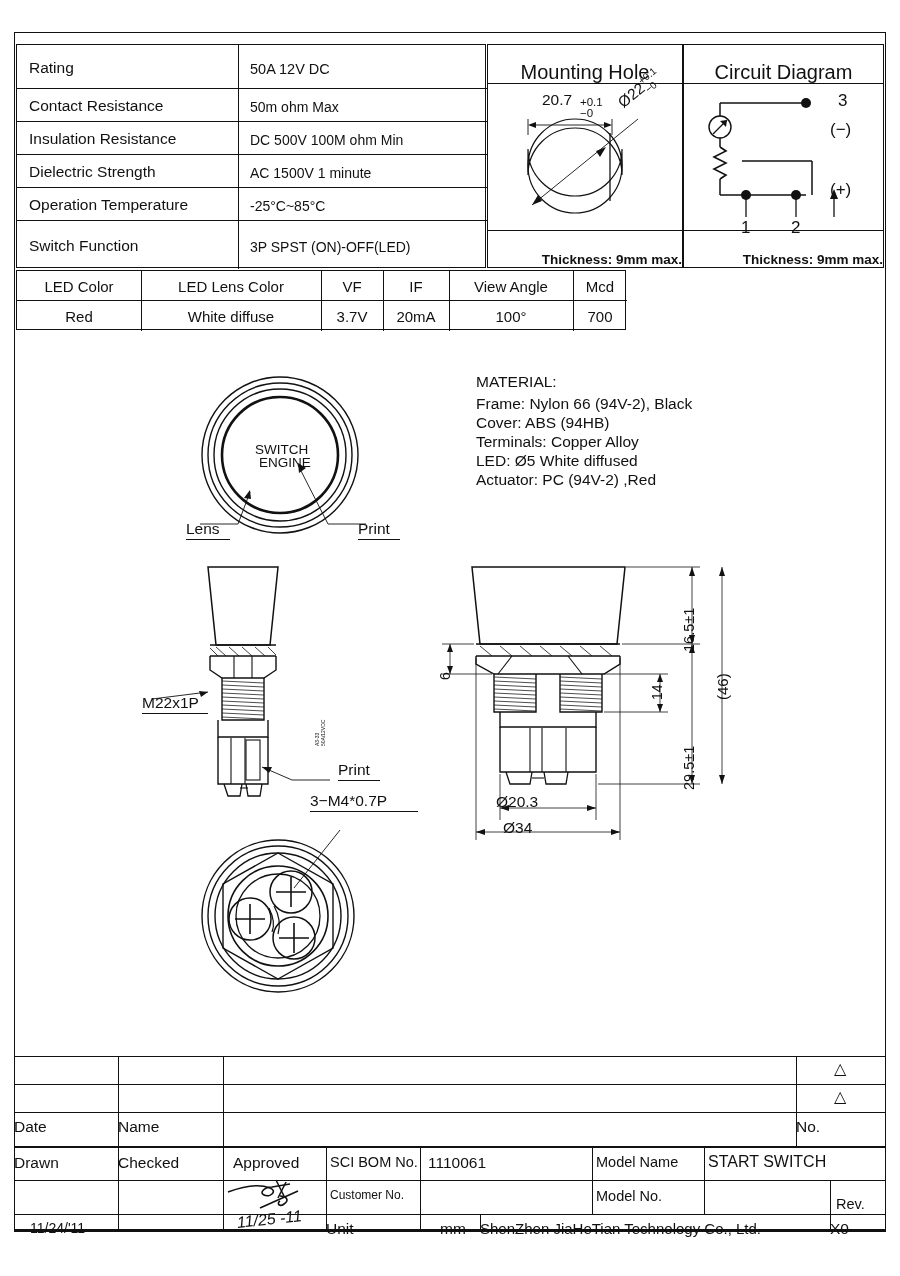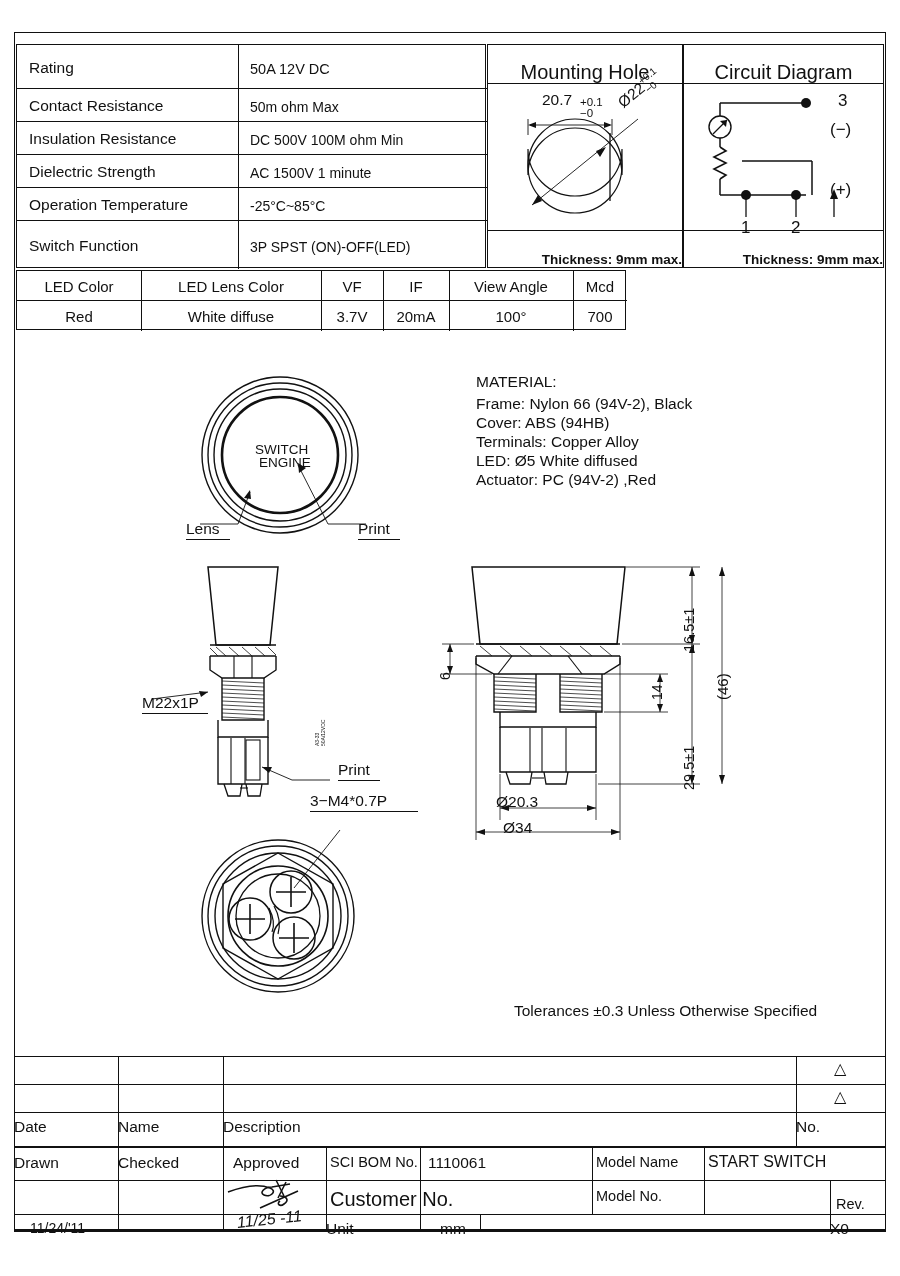--- a/index.html
+++ b/index.html
@@ -391,21 +391,20 @@
 
     <path class="stroke" stroke-width="1.2" d="M 79,80 Q 86,94 82,104"></path>
     <path class="stroke" stroke-width="1.2" d="M 84,78 Q 92,92 88,106"></path>
 
     <path class="stroke" stroke-width="0.9" d="M 104,60 L 150,2"></path>
   </svg>
 
   <div class="txt t15" style="left:310px;top:793px">3−M4*0.7P</div>
   <div class="hl-thin" style="left:310px;top:811px;width:108px"></div>
 
-  <div class="txt t15" style="left:514px;top:1003px">Tolerances ±0.3 Unless Otherwise Specified</div>
 
   <div class="tb">
 
     <div class="hl" style="left:0;top:0;width:872px"></div>
     <div class="hl" style="left:0;top:28px;width:872px"></div>
     <div class="hl" style="left:0;top:56px;width:872px"></div>
     <div class="hl" style="left:0;top:90px;width:872px;height:1.8px"></div>
     <div class="hl" style="left:0;top:124px;width:872px"></div>
     <div class="hl" style="left:0;top:158px;width:872px"></div>
     <div class="hl" style="left:0;top:174px;width:872px;height:1.6px"></div>
@@ -426,45 +425,45 @@
     <div class="vl" style="left:690px;top:124px;height:34px"></div>
     <div class="vl" style="left:816px;top:124px;height:50px"></div>
     <div class="vl" style="left:406px;top:158px;height:16px"></div>
     <div class="vl" style="left:466px;top:158px;height:16px"></div>
 
     <div class="txt t16" style="left:820px;top:5px">△</div>
     <div class="txt t16" style="left:820px;top:33px">△</div>
 
     <div class="tb-center" style="left:0;top:62px;width:104px">Date</div>
     <div class="tb-center" style="left:104px;top:62px;width:105px">Name</div>
-    <div class="tb-center" style="left:209px;top:62px;width:573px">Description</div>
     <div class="tb-center" style="left:782px;top:62px;width:89px">No.</div>
 
     <div class="tb-center" style="left:0;top:98px;width:104px">Drawn</div>
     <div class="tb-center" style="left:104px;top:98px;width:105px">Checked</div>
     <div class="tb-center" style="left:219px;top:98px;width:103px">Approved</div>
     <div class="tb-cell" style="left:316px;top:98px;font-size:14.5px">SCI BOM No.</div>
     <div class="tb-cell" style="left:414px;top:98px">1110061</div>
     <div class="tb-cell" style="left:582px;top:98px;font-size:14.5px">Model Name</div>
     <div class="tb-cell" style="left:694px;top:97px;font-size:16px">START SWITCH</div>
 
-    <div class="tb-cell" style="left:316px;top:132px;font-size:20px">Customer No.</div>
+    <div class="tb-cell" style="left:316px;top:132px;font-size:12px">Customer No.</div>
     <div class="tb-cell" style="left:414px;top:132px"></div>
     <div class="tb-cell" style="left:582px;top:132px;font-size:14.5px">Model No.</div>
     <div class="tb-cell" style="left:694px;top:132px"></div>
     <div class="tb-cell" style="left:822px;top:140px;font-size:14.5px">Rev.</div>
 
     <svg width="100" height="40" viewBox="0 0 100 40" style="position:absolute;left:212px;top:122px">
       <path class="stroke" stroke-width="1.6" d="M 2,14 C 18,8 34,6 44,10 C 52,13 44,20 38,17 C 33,15 38,9 46,9 L 64,6"></path>
       <path class="stroke" stroke-width="1.6" d="M 50,2 L 58,18"></path>
       <path class="stroke" stroke-width="1.6" d="M 60,4 L 52,20"></path>
       <path class="stroke" stroke-width="1.6" d="M 54,18 C 60,18 64,22 58,26 C 54,29 50,26 54,23"></path>
       <path class="stroke" stroke-width="1.6" d="M 34,30 L 72,13"></path>
     </svg>
 
     <div class="tb-cell" style="left:16px;top:164px;font-size:14px">11/24/'11</div>
     <div style="position:absolute;left:222px;top:158px;font-size:16px;font-style:italic;transform:rotate(-6deg);transform-origin:left top;white-space:nowrap">11/25 -11</div>
     <div class="tb-center" style="left:312px;top:164px;width:94px">Unit</div>
     <div class="tb-center" style="left:426px;top:164px;width:60px">mm</div>
+    <div class="tb-center" style="left:466px;top:164px;width:350px;font-size:15px">ShenZhen JiaHeTian Technology Co., Ltd.</div>
     <div class="tb-center" style="left:816px;top:164px;width:55px">X0</div>
   </div>
 
 </div>
 
 </body></html>

